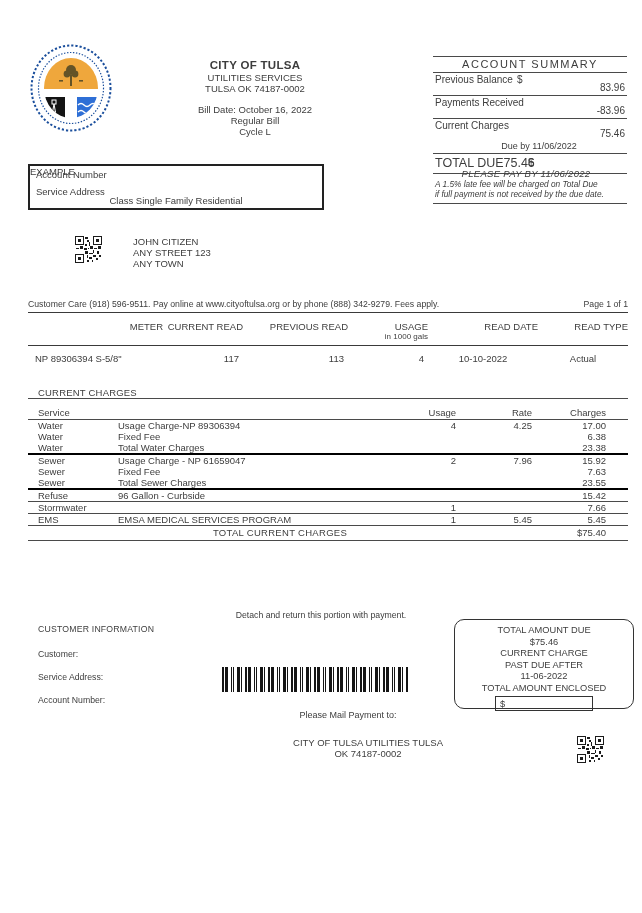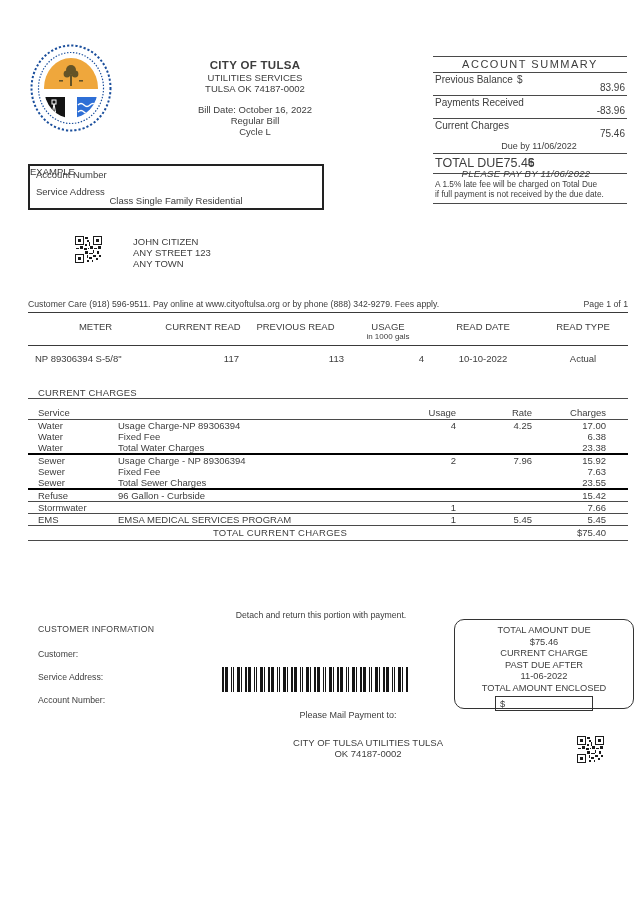--- a/index.html
+++ b/index.html
@@ -18,21 +18,21 @@
   .summary { left:433px; top:56px; width:194px; font-size:10px; }
   .sum-title { border-top:1px solid #4a4a4a; border-bottom:1px solid #4a4a4a; text-align:center;
     font-size:11px; letter-spacing:1.5px; padding:1px 0 2px; }
   .sum-row { position:relative; display:flex; padding:1px 2px 2px; border-bottom:1px solid #4a4a4a; }
   .sum-row.noline { border-bottom:none; }
   .sum-row .val { margin-left:auto;margin-top:8px; }
   .sum-cur { position:absolute; left:84px; top:1px; }
   .sum-due { text-align:center; font-size:9px; padding:0 0 2px 18px; border-bottom:1px solid #4a4a4a; }
   .sum-total { position:relative; display:flex; font-size:12.5px; padding:2px 2px 3px; border-bottom:1px solid #4a4a4a; }
   .sum-total .sum-cur { left:95px; top:2px; font-size:11px; }
-  .sum-note { font-size:8.3px; line-height:10px; margin-top:5px; padding:0 2px 4px; border-bottom:1px solid #4a4a4a; }
+  .sum-note { font-size:8.3px; line-height:10px; margin-top:5px; padding:0 2px 4px; border-bottom:1px solid #4a4a4a;font-style:italic; }
 
   
   .acct-box { left:28px; top:164px; width:292px; height:42px; border:2px solid #222; font-size:9.5px; }
   .acct-box .lbl1 { position:absolute; left:6px; top:3px; }
   .acct-box .val1 { position:absolute; left:0; top:0; width:100%; text-align:left; }
   .acct-box .lbl2 { position:absolute; left:6px; top:20px; }
   .acct-box .val2 { position:absolute; left:0; bottom:2px; width:100%; text-align:center; }
   .pay-by { left:420px; top:168px; width:212px; text-align:center; font-style:italic; font-size:9.5px; letter-spacing:.3px; }
 
   
@@ -40,21 +40,21 @@
   .mail-addr { left:133px; top:236px; font-size:9.5px; line-height:11px; }
 
   
   .care { left:28px; top:299px; width:600px; display:flex; font-size:8.7px;
     padding-bottom:3px; border-bottom:1.5px solid #3a3a3a; }
   .care .pg { margin-left:auto; }
 
   
   .mt-head, .mt-row { display:grid; grid-template-columns:135px 80px 105px 80px 110px 90px; }
   .meter { left:28px; top:318px; width:600px; font-size:9.5px; }
-  .mt-head { border-bottom:1.5px solid #3a3a3a; padding:3px 0 4px; text-align:center; }
+  .mt-head { border-bottom:1.5px solid #3a3a3a; padding:3px 0 4px; text-align:right; }
   .mt-head .usage-sub { font-size:8px; display:block; }
   .mt-row { padding:7px 0 5px; }
   .mt-row .c1 { text-align:left; padding-left:7px; }
   .mt-row .c2, .mt-row .c3, .mt-row .c4 { text-align:right; padding-right:4px; }
   .mt-row .c5, .mt-row .c6 { text-align:center; }
 
   
   .charges-title { left:38px; top:387px; font-size:9.5px; letter-spacing:.2px; }
   .charges { left:28px; top:398px; width:600px; font-size:9.5px; }
   .ch-head, .ch-row, .ch-total { display:grid; grid-template-columns:90px 250px 88px 76px 96px; line-height:11px; }
@@ -272,21 +272,21 @@
     </div>
     <div class="ch-row thick">
       <span class="c-service">Water</span>
       <span>Total Water Charges</span>
       <span class="c-usage"></span>
       <span class="c-rate"></span>
       <span class="c-charges">23.38</span>
     </div>
     <div class="ch-row">
       <span class="c-service">Sewer</span>
-      <span>Usage Charge - NP 89306394</span>
+      <span>Usage Charge - NP 61659047</span>
       <span class="c-usage">2</span>
       <span class="c-rate">7.96</span>
       <span class="c-charges">15.92</span>
     </div>
     <div class="ch-row">
       <span class="c-service">Sewer</span>
       <span>Fixed Fee</span>
       <span class="c-usage"></span>
       <span class="c-rate"></span>
       <span class="c-charges">7.63</span>

